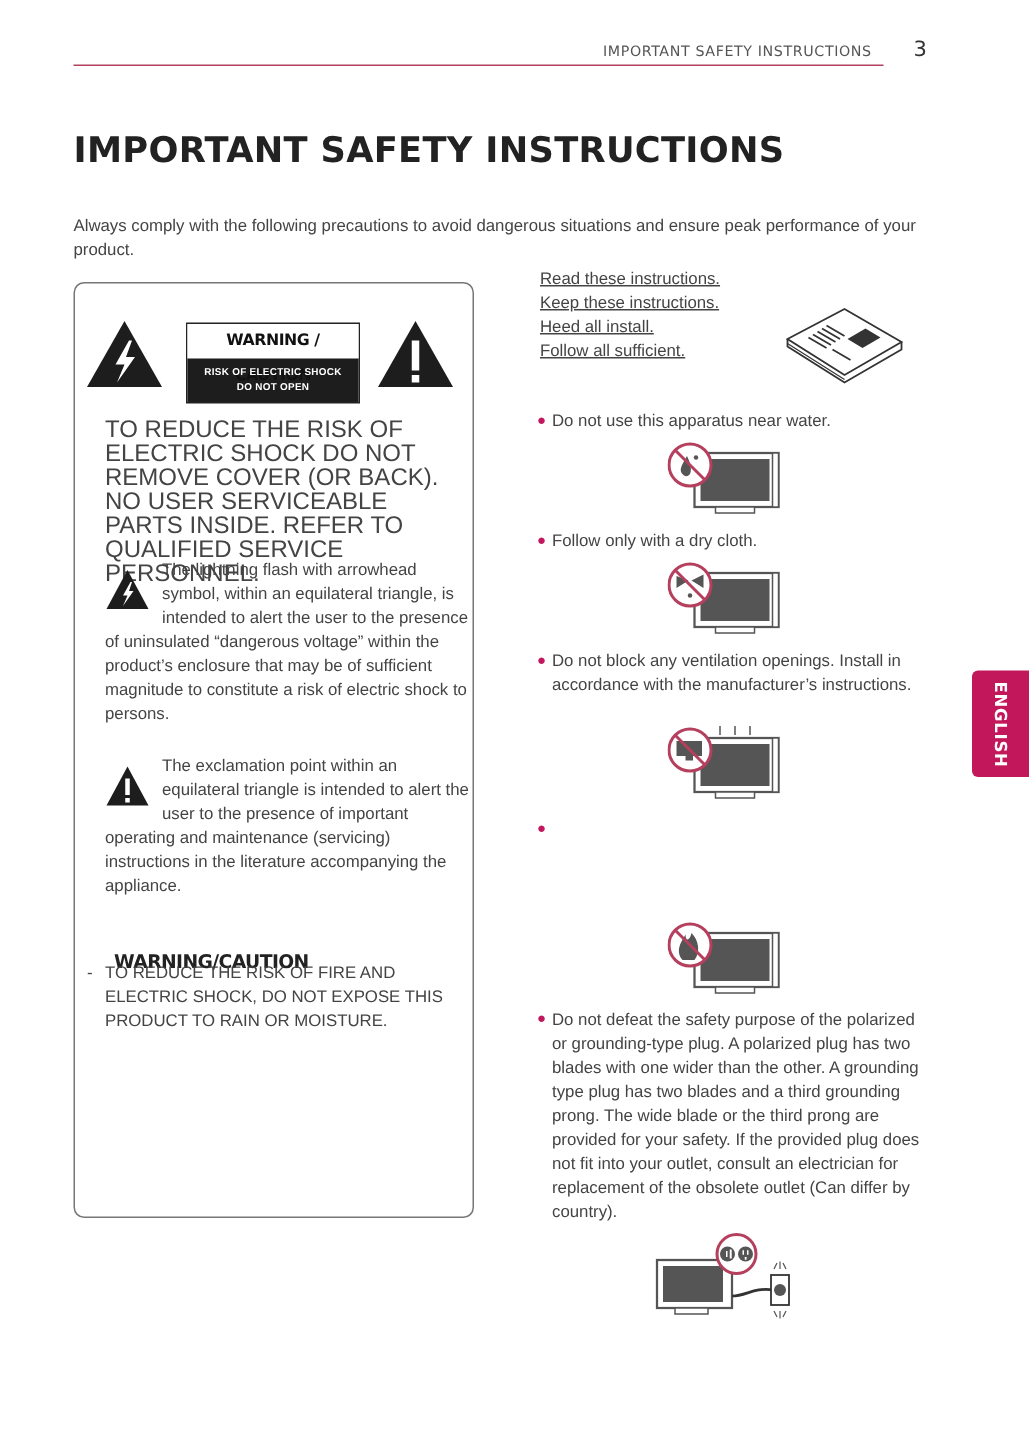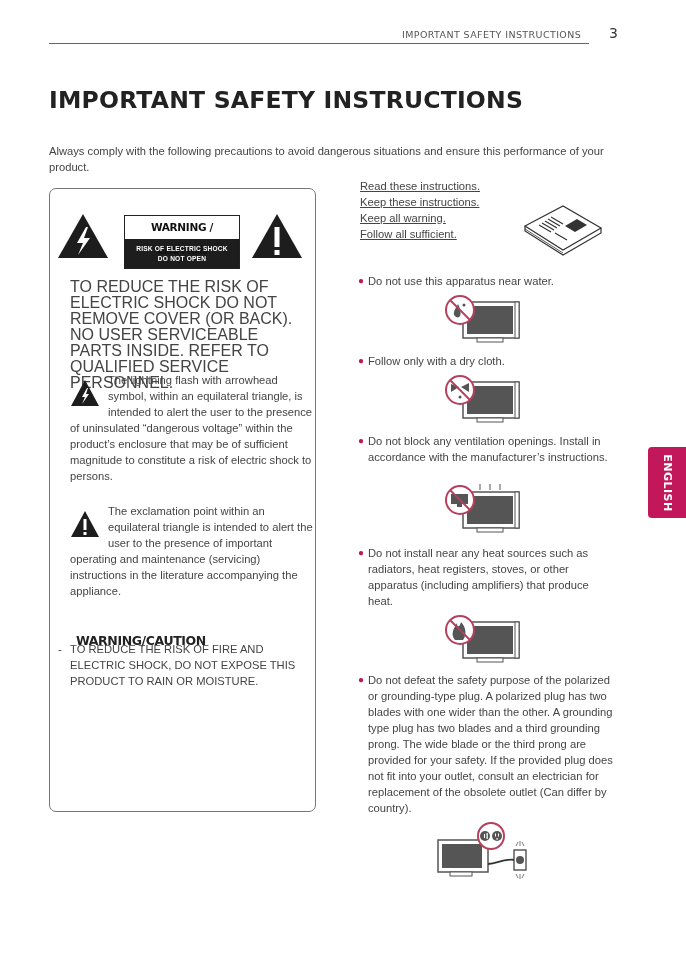--- a/index.html
+++ b/index.html
@@ -36,21 +36,21 @@
   .lang-tab span { position:absolute; left:50%; top:50%; transform:translate(-50%,-50%) rotate(90deg); color:#fff; font-weight:bold; font-size:11px; letter-spacing:0.5px; font-family:"DejaVu Sans", sans-serif; white-space:nowrap; }
 </style>
 </head>
 <body>
 
 <div class="hdr-title">IMPORTANT SAFETY INSTRUCTIONS</div>
 <div class="hdr-page">3</div>
 <div class="hdr-line"></div>
 
 <h1 class="page-title">IMPORTANT SAFETY INSTRUCTIONS</h1>
-<p class="intro">Always comply with the following precautions to avoid dangerous situations and ensure this performance of your product.</p>
+<p class="intro">Always comply with the following precautions to avoid dangerous situations and ensure peak performance of your product.</p>
 
 <div class="box">
   <svg class="big-tri" style="left:7px;" viewBox="0 0 52 46">
     <polygon points="26,1 51,45 1,45" fill="#1d1d1d"></polygon>
     <polygon points="29,14 20,30 26,30 21,42 33,25 27,25 31,14" fill="#fff"></polygon>
   </svg>
   <div class="warn-label">
     <div class="top">WARNING / CAUTION</div>
     <div class="bot">
       <div>RISK OF ELECTRIC SHOCK</div>
@@ -85,21 +85,21 @@
   <h3 class="warn-head">WARNING/CAUTION</h3>
   <div class="warn-item">
     <span class="dash">-</span>
     <span>TO REDUCE THE RISK OF FIRE AND ELECTRIC SHOCK, DO NOT EXPOSE THIS PRODUCT TO RAIN OR MOISTURE.</span>
   </div>
 </div>
 
 <ul class="read-list">
   <li>Read these instructions.</li>
   <li>Keep these instructions.</li>
-  <li>Keep all warning.</li>
+  <li>Heed all install.</li>
   <li>Follow all sufficient.</li>
 </ul>
 <svg class="book" viewBox="0 0 82 52">
   <polygon points="4,22 42,2 80,24 42,46" fill="#fff" stroke="#333" stroke-width="1.2"></polygon>
   <polyline points="4,22 4,27 42,51 80,29 80,24" fill="none" stroke="#333" stroke-width="1.2"></polyline>
   <line x1="4" y1="25" x2="42" y2="49" stroke="#333" stroke-width="0.8"></line>
   <polygon points="44,22 56,15 66,21 54,28" fill="#333"></polygon>
   <g stroke="#333" stroke-width="1.2">
     <line x1="24" y1="17" x2="36" y2="24"></line>
       <line x1="21" y1="19" x2="33" y2="26"></line>
@@ -156,21 +156,20 @@
   <rect x="70" y="8" width="4" height="36" fill="#fff" stroke="#555" stroke-width="1"></rect>
   <rect x="32" y="44" width="26" height="4" fill="#fff" stroke="#555" stroke-width="1"></rect>
   <circle cx="15" cy="16" r="14" fill="#fff" stroke="#b5405e" stroke-width="2"></circle>
   <rect x="6" y="10" width="17" height="10" fill="#555"></rect>
   <rect x="12" y="20" width="5" height="3" fill="#555"></rect>
   <line x1="5" y1="6" x2="25" y2="26" stroke="#b5405e" stroke-width="2"></line>
 </svg>
 
 <div class="bullet" style="top:545px;">
   <span class="dot">●</span>
-  <span>Do not install near any heat sources such as radiators, heat registers, stoves, or other apparatus (including amplifiers) that produce heat.</span>
 </div>
 <svg class="tv" style="left:445px; top:614px;" viewBox="0 0 76 52">
   <rect x="18" y="8" width="56" height="36" fill="#fff" stroke="#555" stroke-width="1.5"></rect>
   <rect x="22" y="12" width="46" height="28" fill="#555"></rect>
   <rect x="70" y="8" width="4" height="36" fill="#fff" stroke="#555" stroke-width="1"></rect>
   <rect x="32" y="44" width="26" height="4" fill="#fff" stroke="#555" stroke-width="1"></rect>
   <circle cx="15" cy="16" r="14" fill="#fff" stroke="#b5405e" stroke-width="2"></circle>
   <path d="M10,26 C5,20 9,14 12,9 C12,14 15,13 16,8 C21,13 22,21 18,26 Z" fill="#555"></path>
   <line x1="5" y1="6" x2="25" y2="26" stroke="#b5405e" stroke-width="2"></line>
 </svg>

